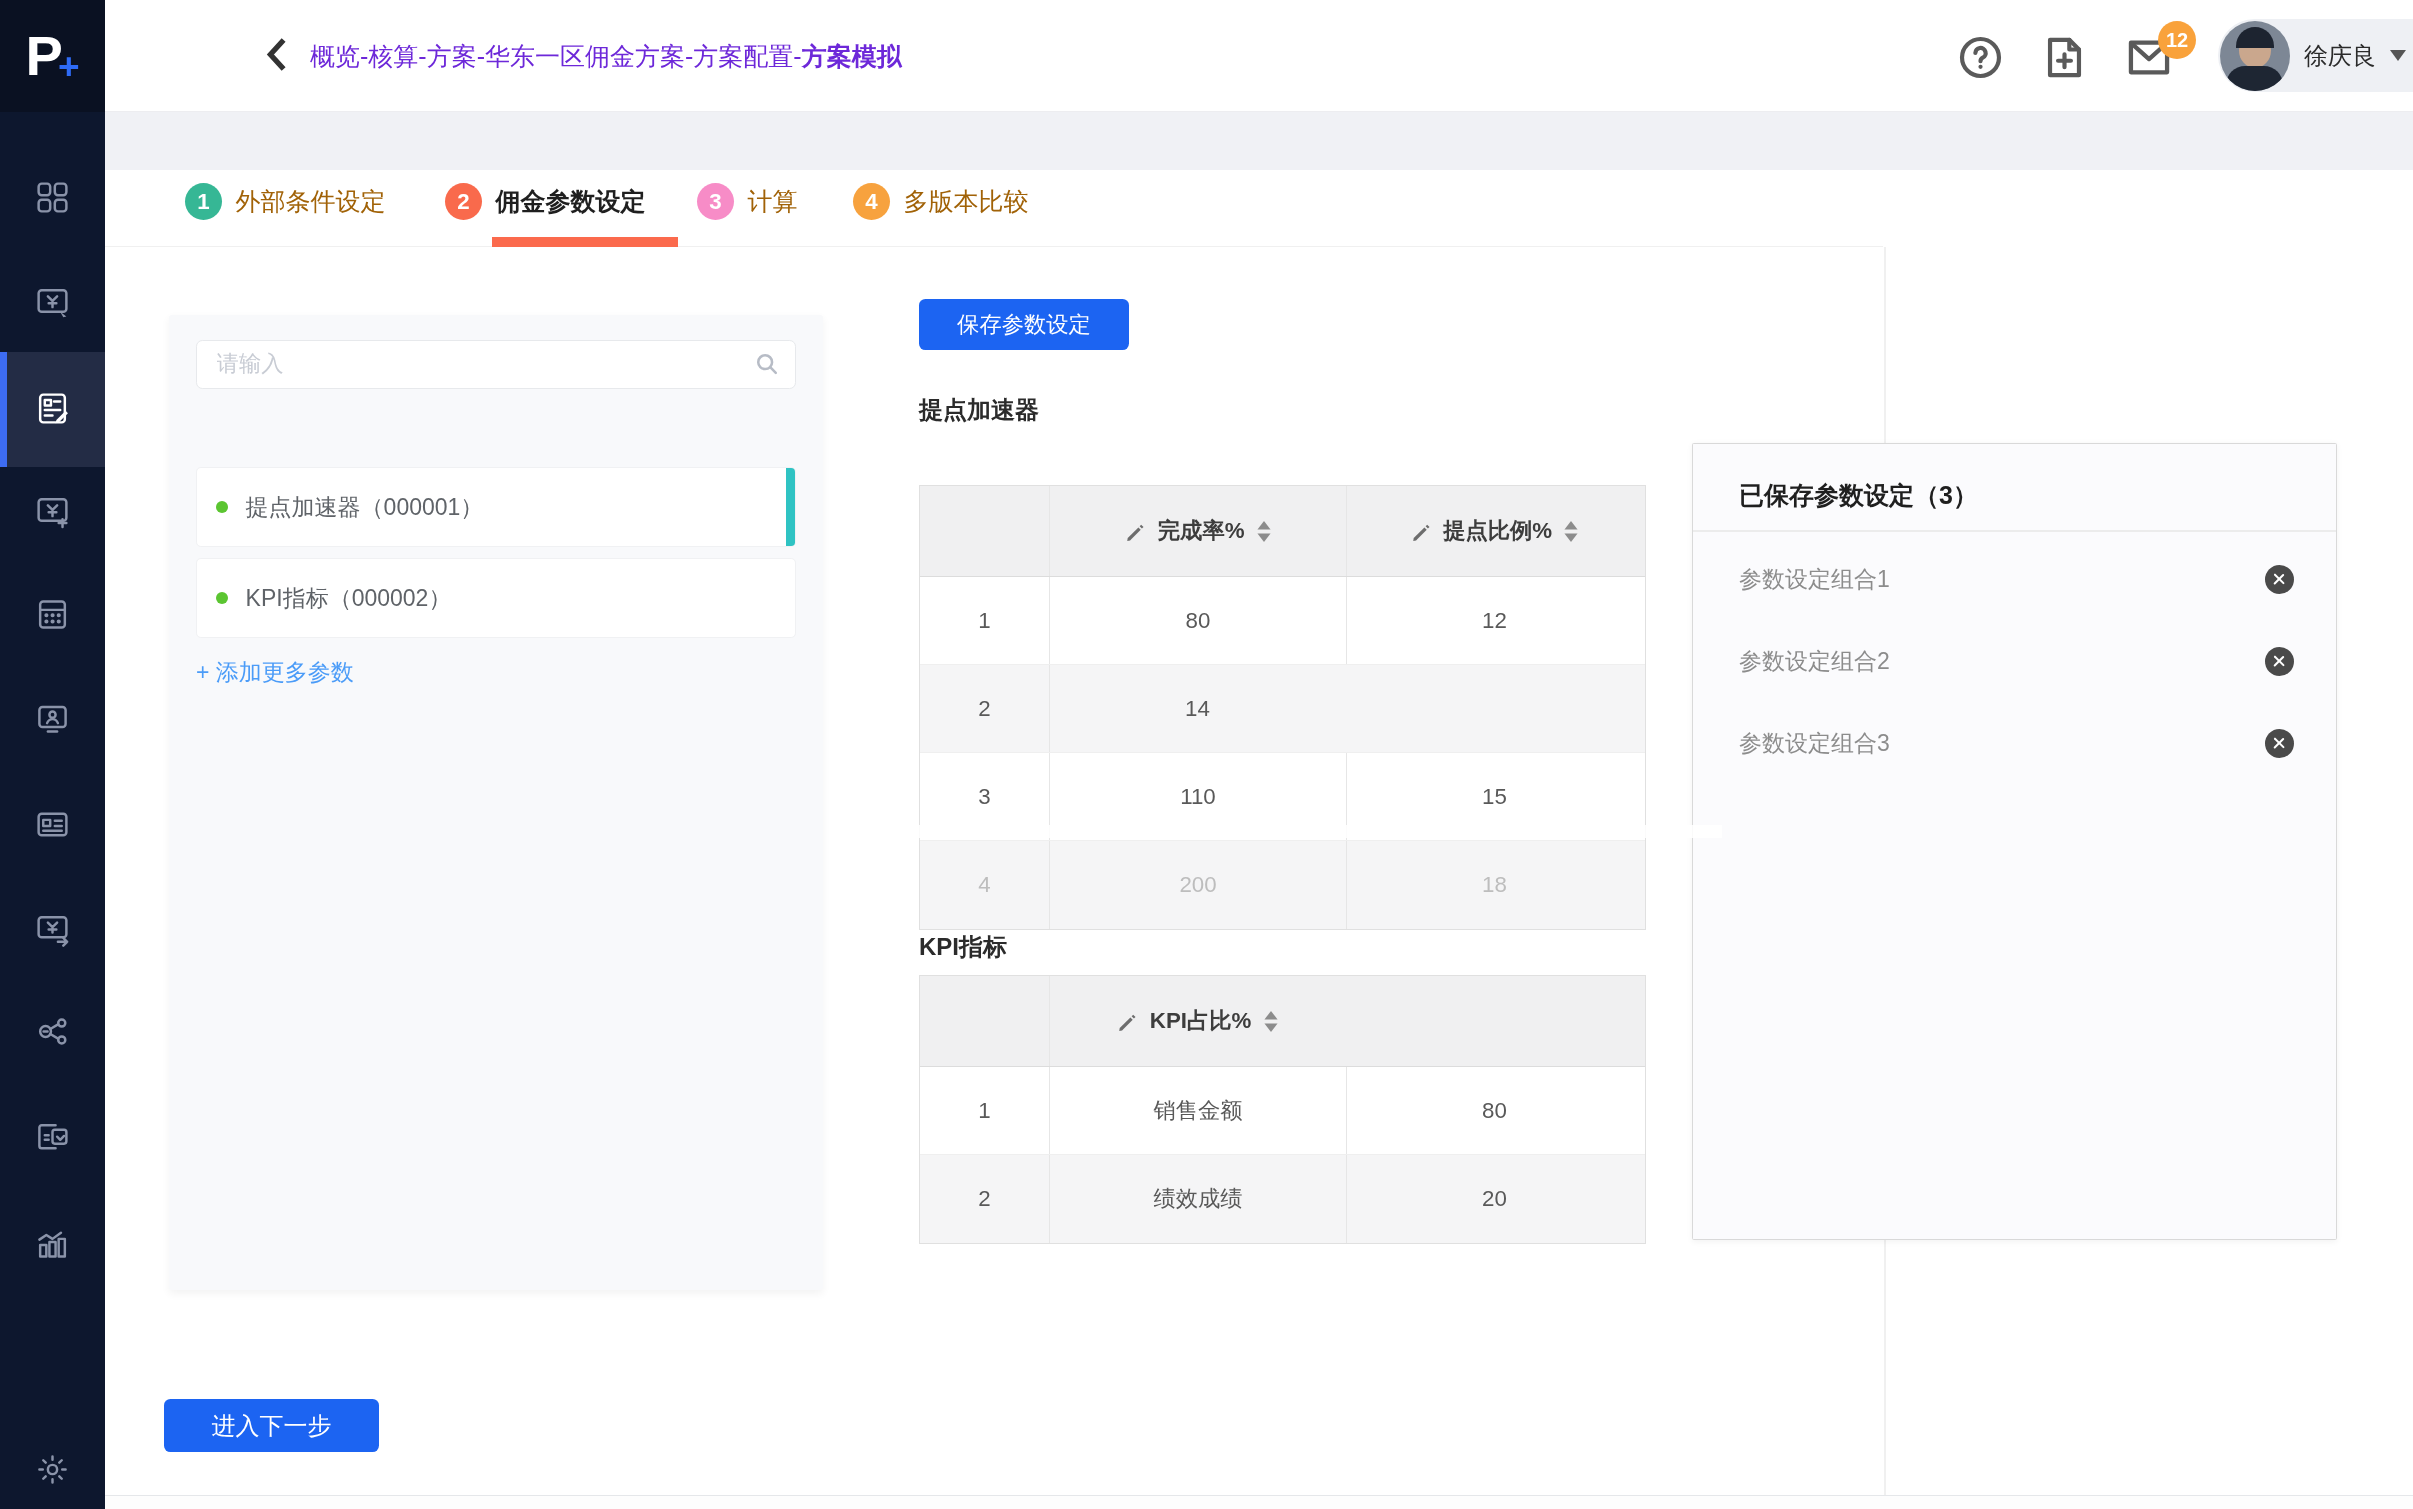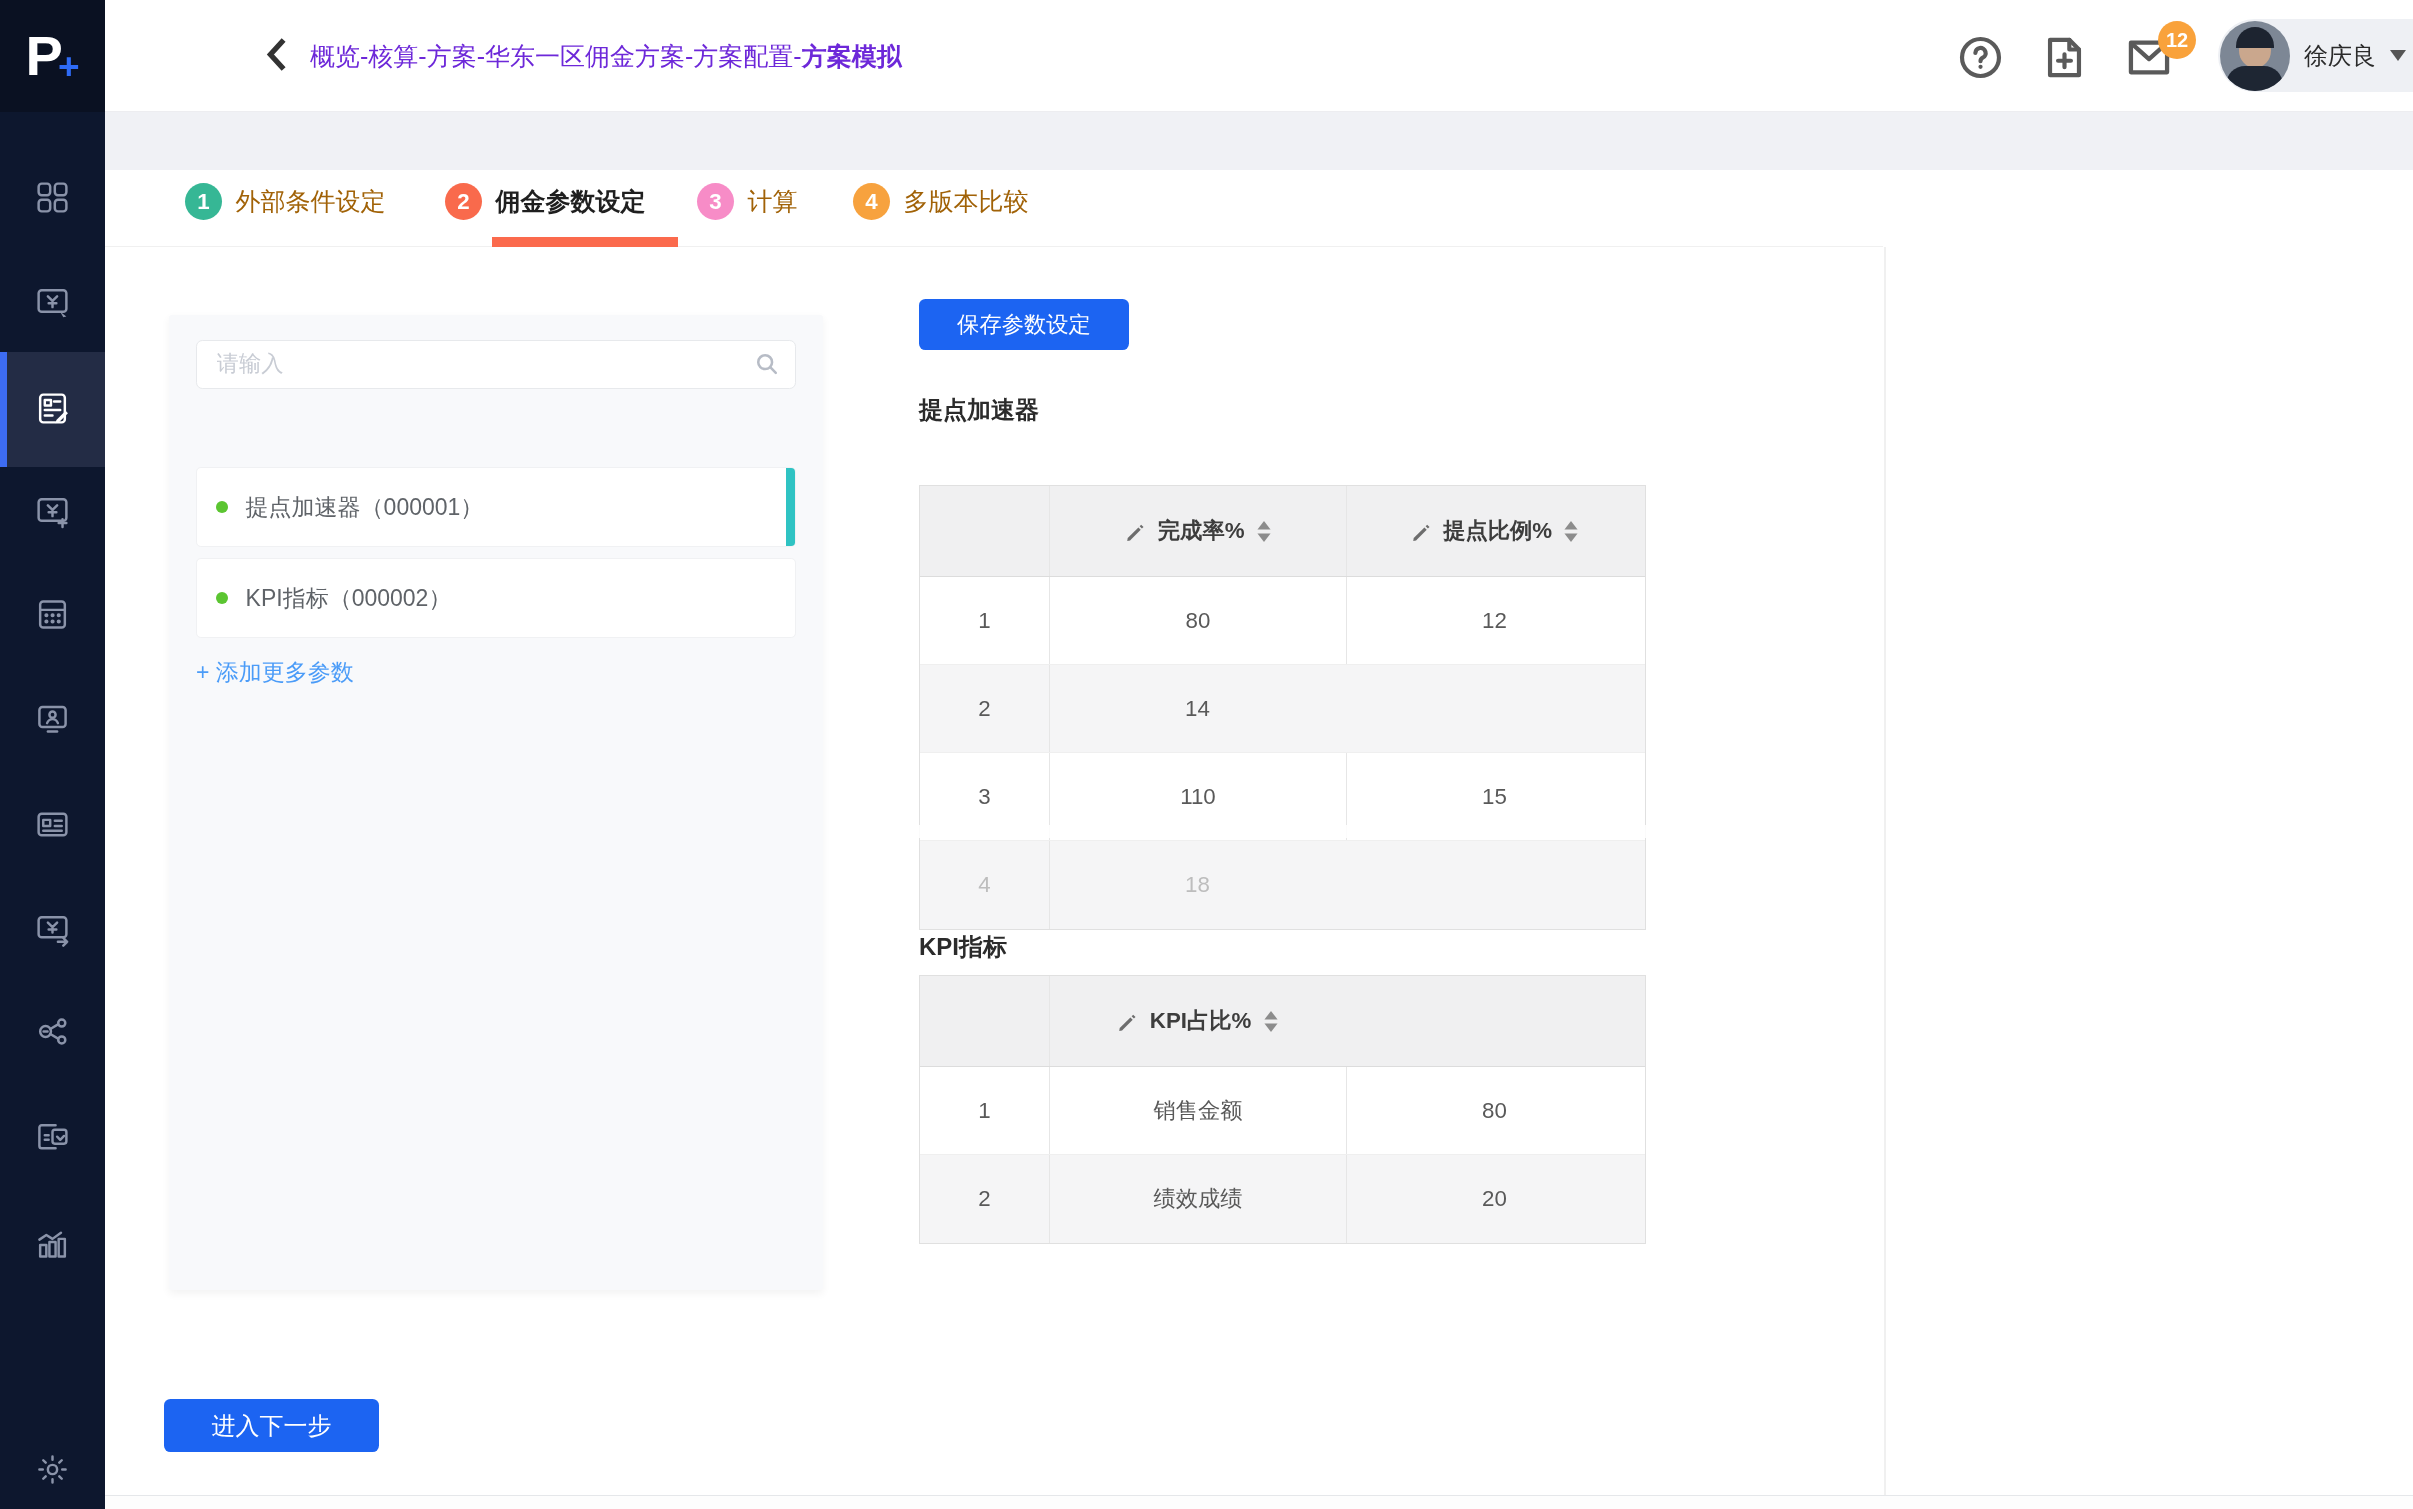--- a/index.html
+++ b/index.html
@@ -338,20 +338,21 @@
       <div class="t-cell t-idx">2</div>
       <div class="t-cell t-col">14</div>
     </div>
     <div class="t-row">
       <div class="t-cell t-idx">3</div>
       <div class="t-cell t-col">110</div>
       <div class="t-cell t-col">15</div>
     </div>
     <div class="t-row alt faded">
       <div class="t-cell t-idx">4</div>
+      <div class="t-cell t-col">200</div>
       <div class="t-cell t-col">18</div>
     </div>
   </div>
   <div class="row-fade"></div>
 
   <div class="sec-title" id="sec-title-2">KPI指标</div>
 
   <div class="ptable" id="table-2">
     <div class="t-head">
       <div class="t-cell t-idx"></div>
@@ -376,17 +377,35 @@
       <div class="t-cell t-col">销售金额</div>
       <div class="t-cell t-col">80</div>
     </div>
     <div class="t-row alt">
       <div class="t-cell t-idx">2</div>
       <div class="t-cell t-col">绩效成绩</div>
       <div class="t-cell t-col">20</div>
     </div>
   </div>
 
+  <div class="saved-card">
+    <div class="saved-title">已保存参数设定（3）</div>
+    <div class="saved-divider"></div>
+    <div class="saved-list">
+      <div class="saved-item">
+        <span class="s-label">参数设定组合1</span>
+        <button class="x-btn"></button>
+      </div>
+      <div class="saved-item">
+        <span class="s-label">参数设定组合2</span>
+        <button class="x-btn"></button>
+      </div>
+      <div class="saved-item">
+        <span class="s-label">参数设定组合3</span>
+        <button class="x-btn"></button>
+      </div>
+    </div>
+  </div>
 
   <button class="next-btn">进入下一步</button>
 
 </div>
 
 
 </body></html>

